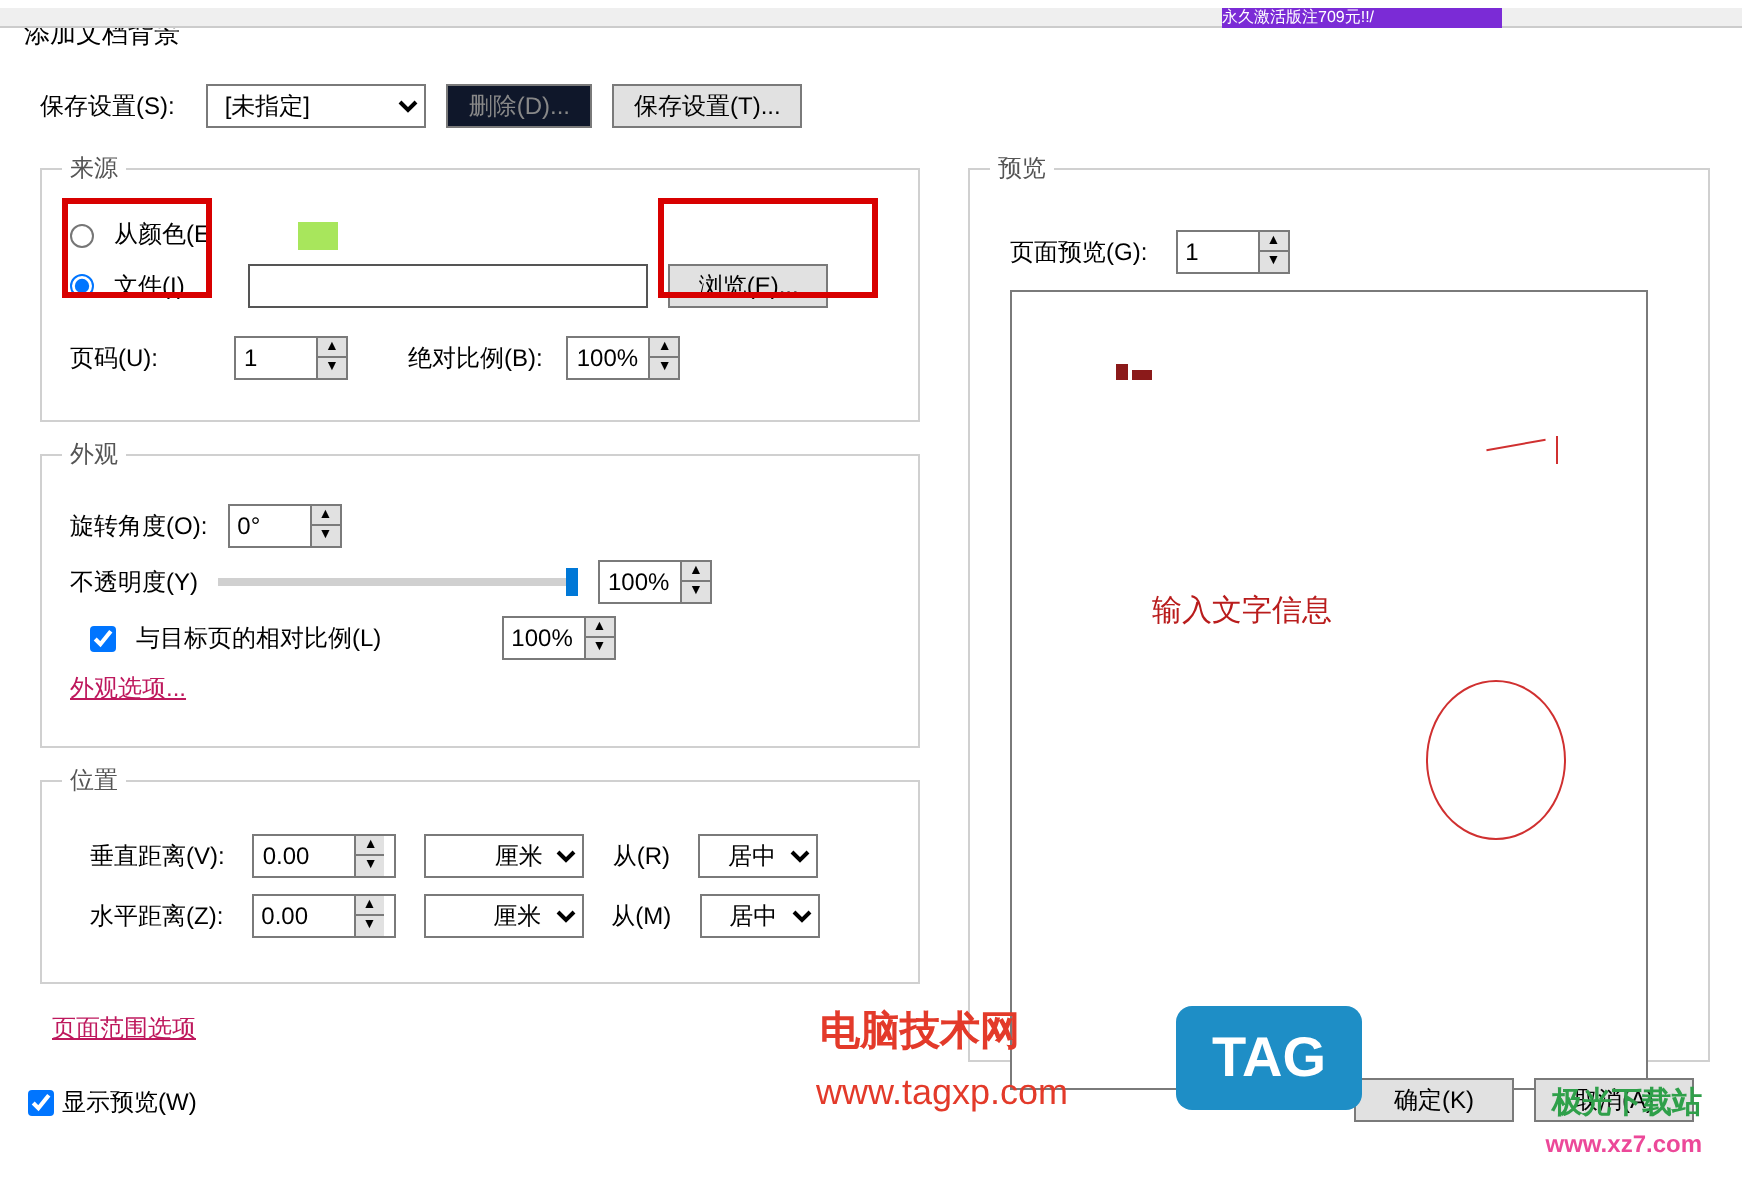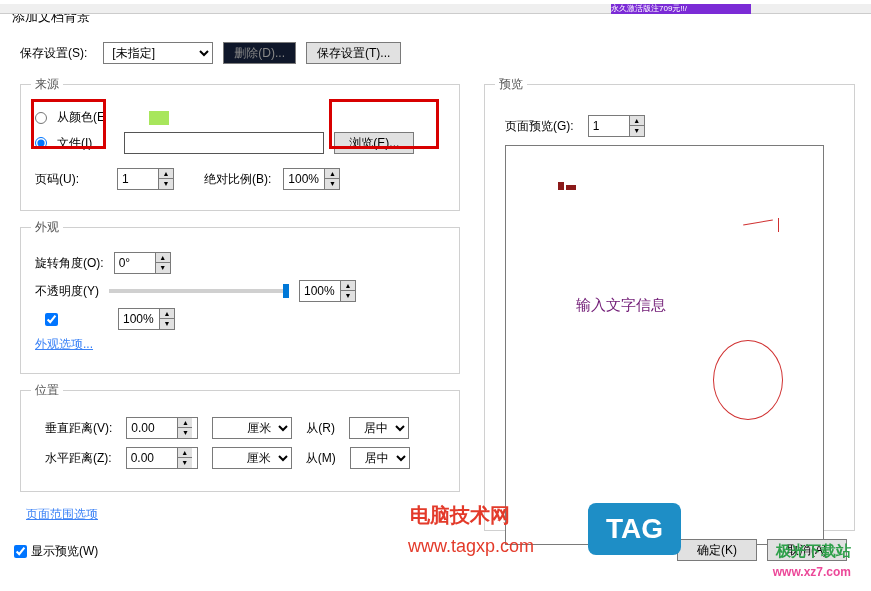--- a/index.html
+++ b/index.html
@@ -14,21 +14,21 @@
 legend { padding: 0 4px; color: #555; font-size: 12px; margin-left: -4px; }
 .row { display: flex; align-items: center; gap: 10px; margin: 6px 0; }
 .radio { width: 12px; height: 12px; }
 .swatch { width: 20px; height: 14px; background: #a8e65c; display: inline-block; }
 .file-input { width: 200px; height: 22px; border: 1px solid #555; background: #fff; }
 .spin { display: inline-flex; align-items: center; border: 1px solid #7a7a7a; height: 22px; background: #fff; }
 .spin input { border: none; width: 40px; text-align: left; padding-left: 4px; height: 20px; outline: none; }
 .spin .arrows { display: flex; flex-direction: column; border-left: 1px solid #7a7a7a; }
 .spin .arrow { width: 14px; height: 10px; font-size: 7px; text-align: center; line-height: 9px; background: #e1e1e1; cursor: pointer; }
 .spin .arrow:first-child { border-bottom: 1px solid #7a7a7a; }
-.link { color: #3b82f6; text-decoration: underline; cursor: pointer; }
+.link { color: #be185d; text-decoration: underline; cursor: pointer; }
 .slider-wrap { display: flex; align-items: center; gap: 10px; width: 100%; }
 .slider { flex: 0 0 180px; height: 4px; background: #d0d0d0; position: relative; }
 .slider .thumb { position: absolute; right: 0; top: -5px; width: 6px; height: 14px; background: #0078d7; }
 .checkbox { width: 13px; height: 13px; }
 .pos-row { display: flex; align-items: center; gap: 14px; margin: 8px 10px; }
 .combo { width: 80px; height: 22px; border: 1px solid #7a7a7a; text-align: right; }
 .main { display: flex; }
 .left { flex: 0 0 480px; }
 .right-pane { flex: 1; padding: 0 16px 0 4px; }
 .preview-header { display: flex; align-items: center; gap: 14px; margin: 12px 0 8px 6px; }
@@ -38,21 +38,21 @@
 .watermark { position: absolute; color: #e33a2a; font-weight: bold; pointer-events: none; }
 .tag-badge { position: absolute; background: #1e8ec6; color: #fff; font-weight: bold; padding: 10px 18px; border-radius: 8px; font-size: 28px; }
 .xz7 { position: absolute; color: #2a8f3a; font-size: 13px; font-weight: bold; }
 .page-marker { position: absolute; width: 18px; height: 8px; }
 .page-marker::before { content:""; position:absolute; left:0; top:0; width:6px; height:8px; background:#8b1a1a;}
 .page-marker::after { content:""; position:absolute; left:8px; top:3px; width:10px; height:5px; background:#8b1a1a;}
 .red-line1{position:absolute; width:30px; height:1px; background:#d03030; transform:rotate(-10deg);}
 .red-line2{position:absolute; width:1px; height:14px; background:#d03030;}
 .oval{position:absolute; width:70px; height:80px; border:1px solid #d03030; border-radius:50%;}
 .vtext{position:absolute; color:#2836c9; font-size:14px; writing-mode:vertical-rl; letter-spacing:2px;}
-.htext{position:absolute; color:#701a75; font-size:15px;}
+.htext{position:absolute; color:#b91c1c; font-size:15px;}
 .topstrip{position:absolute; top:4px; left:0; right:0; height:10px; background:#efefef; border-bottom:1px solid #ccc;}
 .topstrip .purple{position:absolute; right:120px; top:0; width:140px; height:10px; background:#7b2bd6; color:#fff; font-size:8px; overflow:hidden; line-height:10px;}
 fieldset.src{ min-height: 110px;}
 </style>
 </head>
 <body>
 
 <div class="topstrip">
   <div class="purple">永久激活版注709元!!/</div>
 </div>
@@ -133,20 +133,21 @@
     <div class="spin">
       <input value="100%" style="">
       <div class="arrows">
               <div class="arrow">▲</div>
               <div class="arrow">▼</div>
             </div>
     </div>
   </div>
   <div class="row" style="margin-left:10px;">
     <input type="checkbox" class="checkbox" checked="" style="">
+    <span>与目标页的相对比例(L)</span>
     <span style="width:40px"></span>
     <div class="spin">
       <input value="100%" style="">
       <div class="arrows">
               <div class="arrow">▲</div>
               <div class="arrow">▼</div>
             </div>
     </div>
   </div>
   <div class="row">

